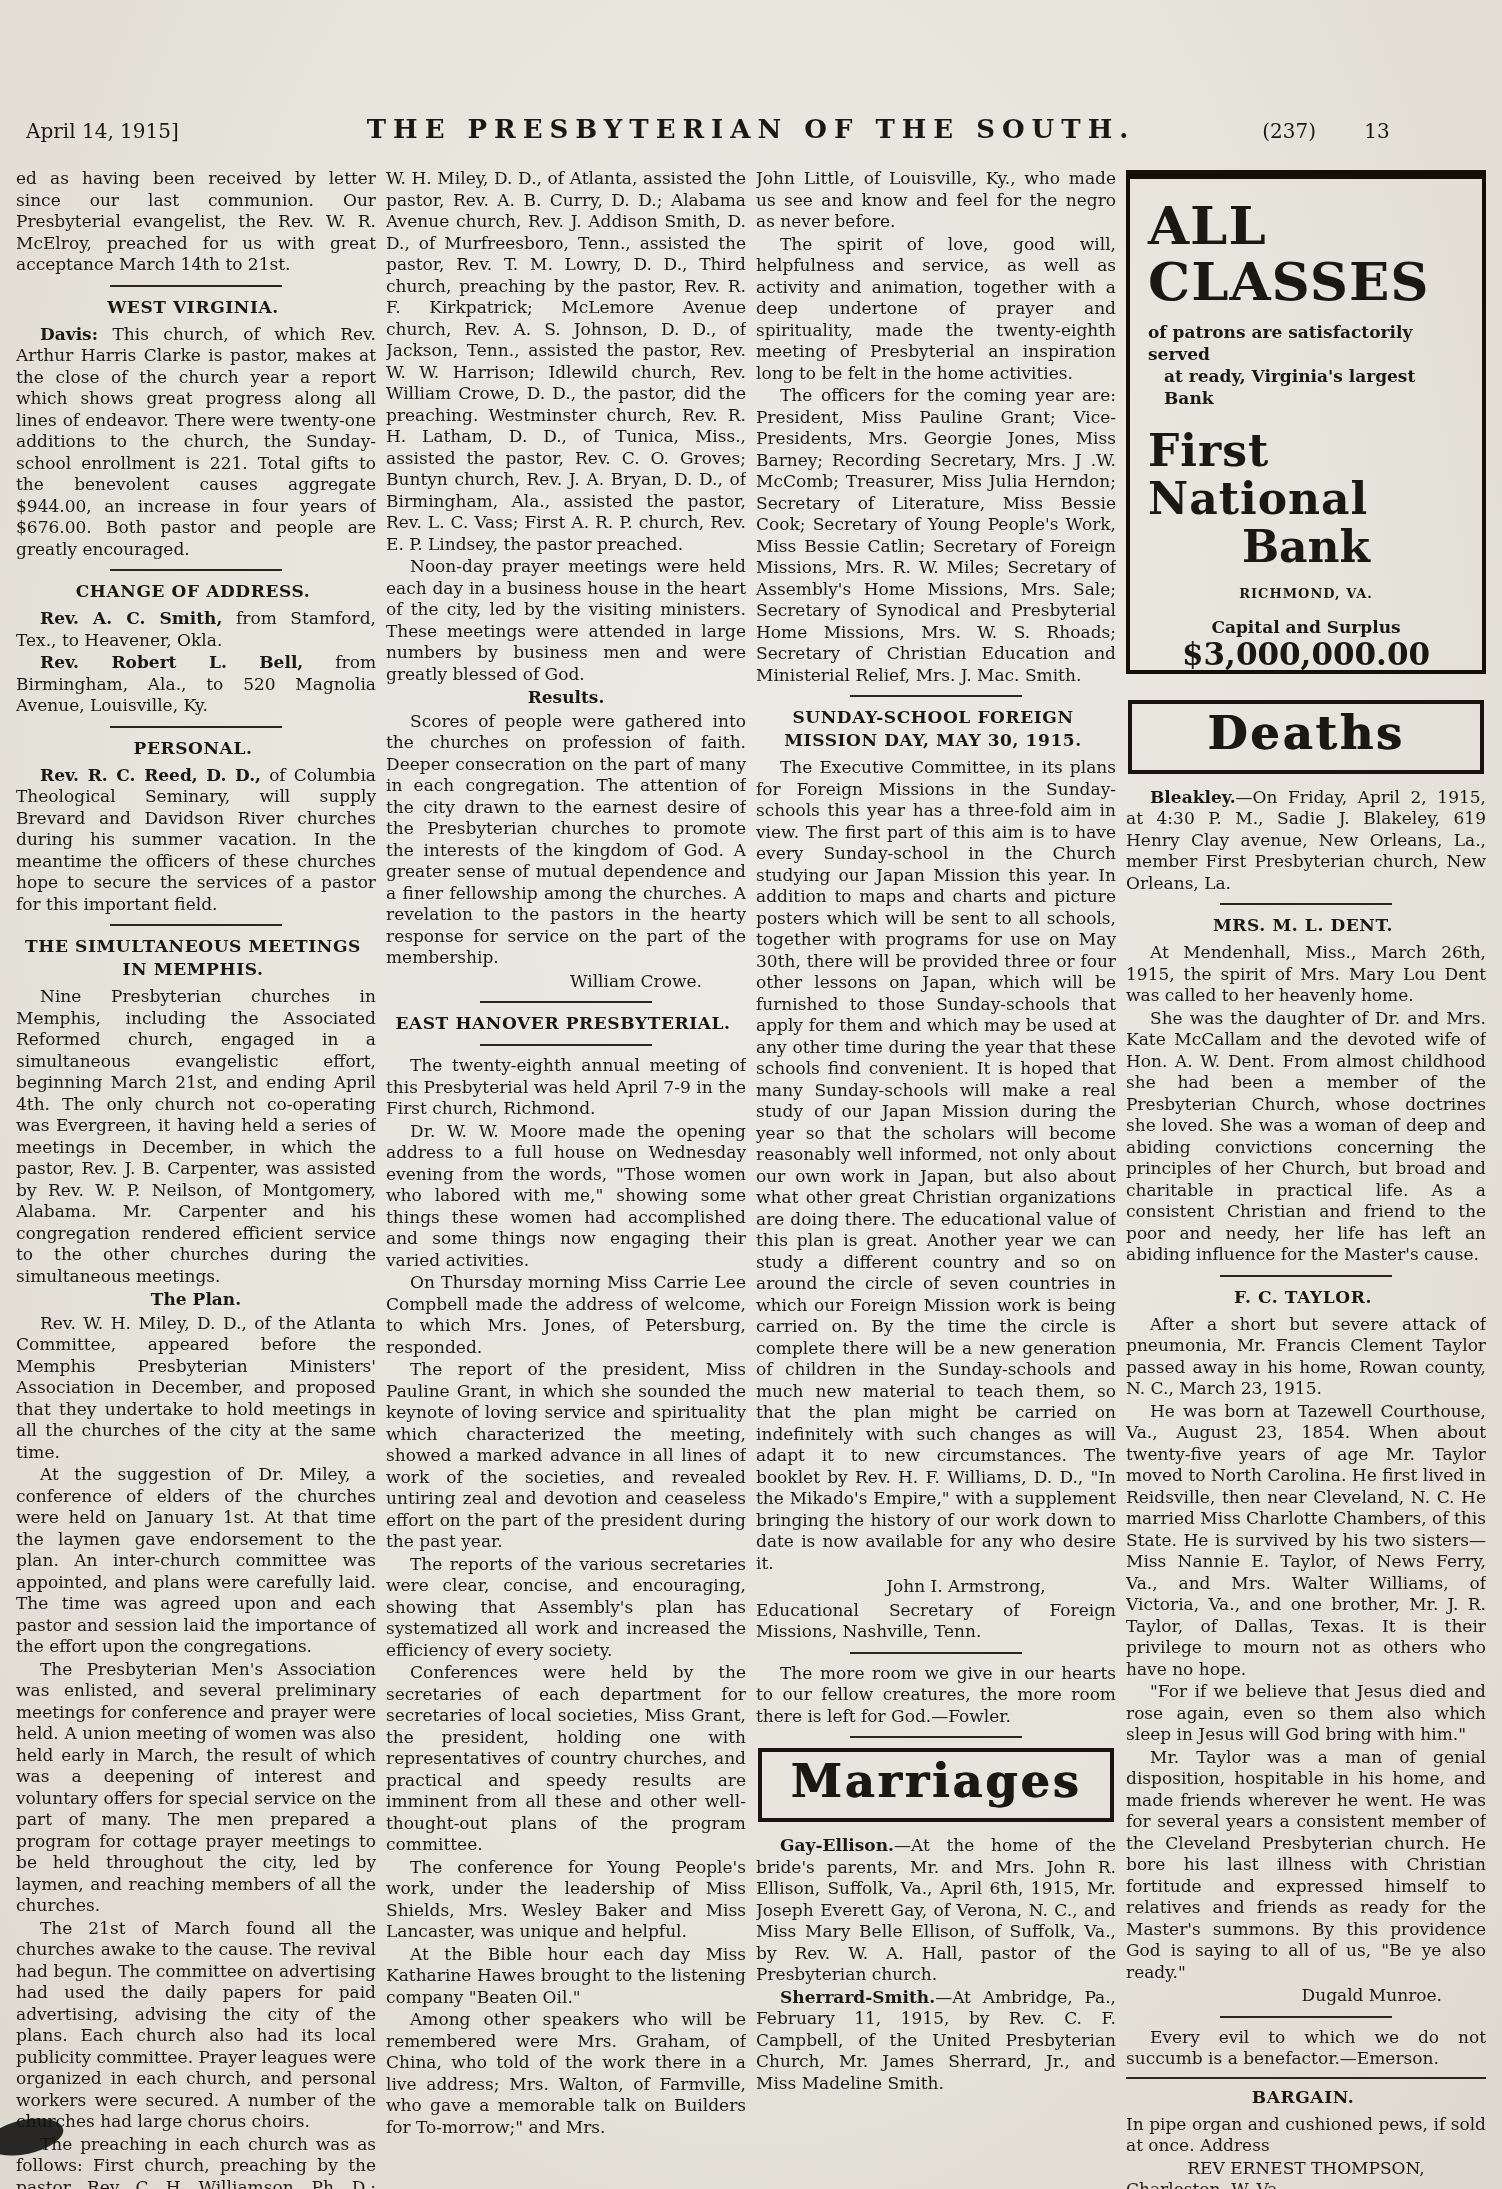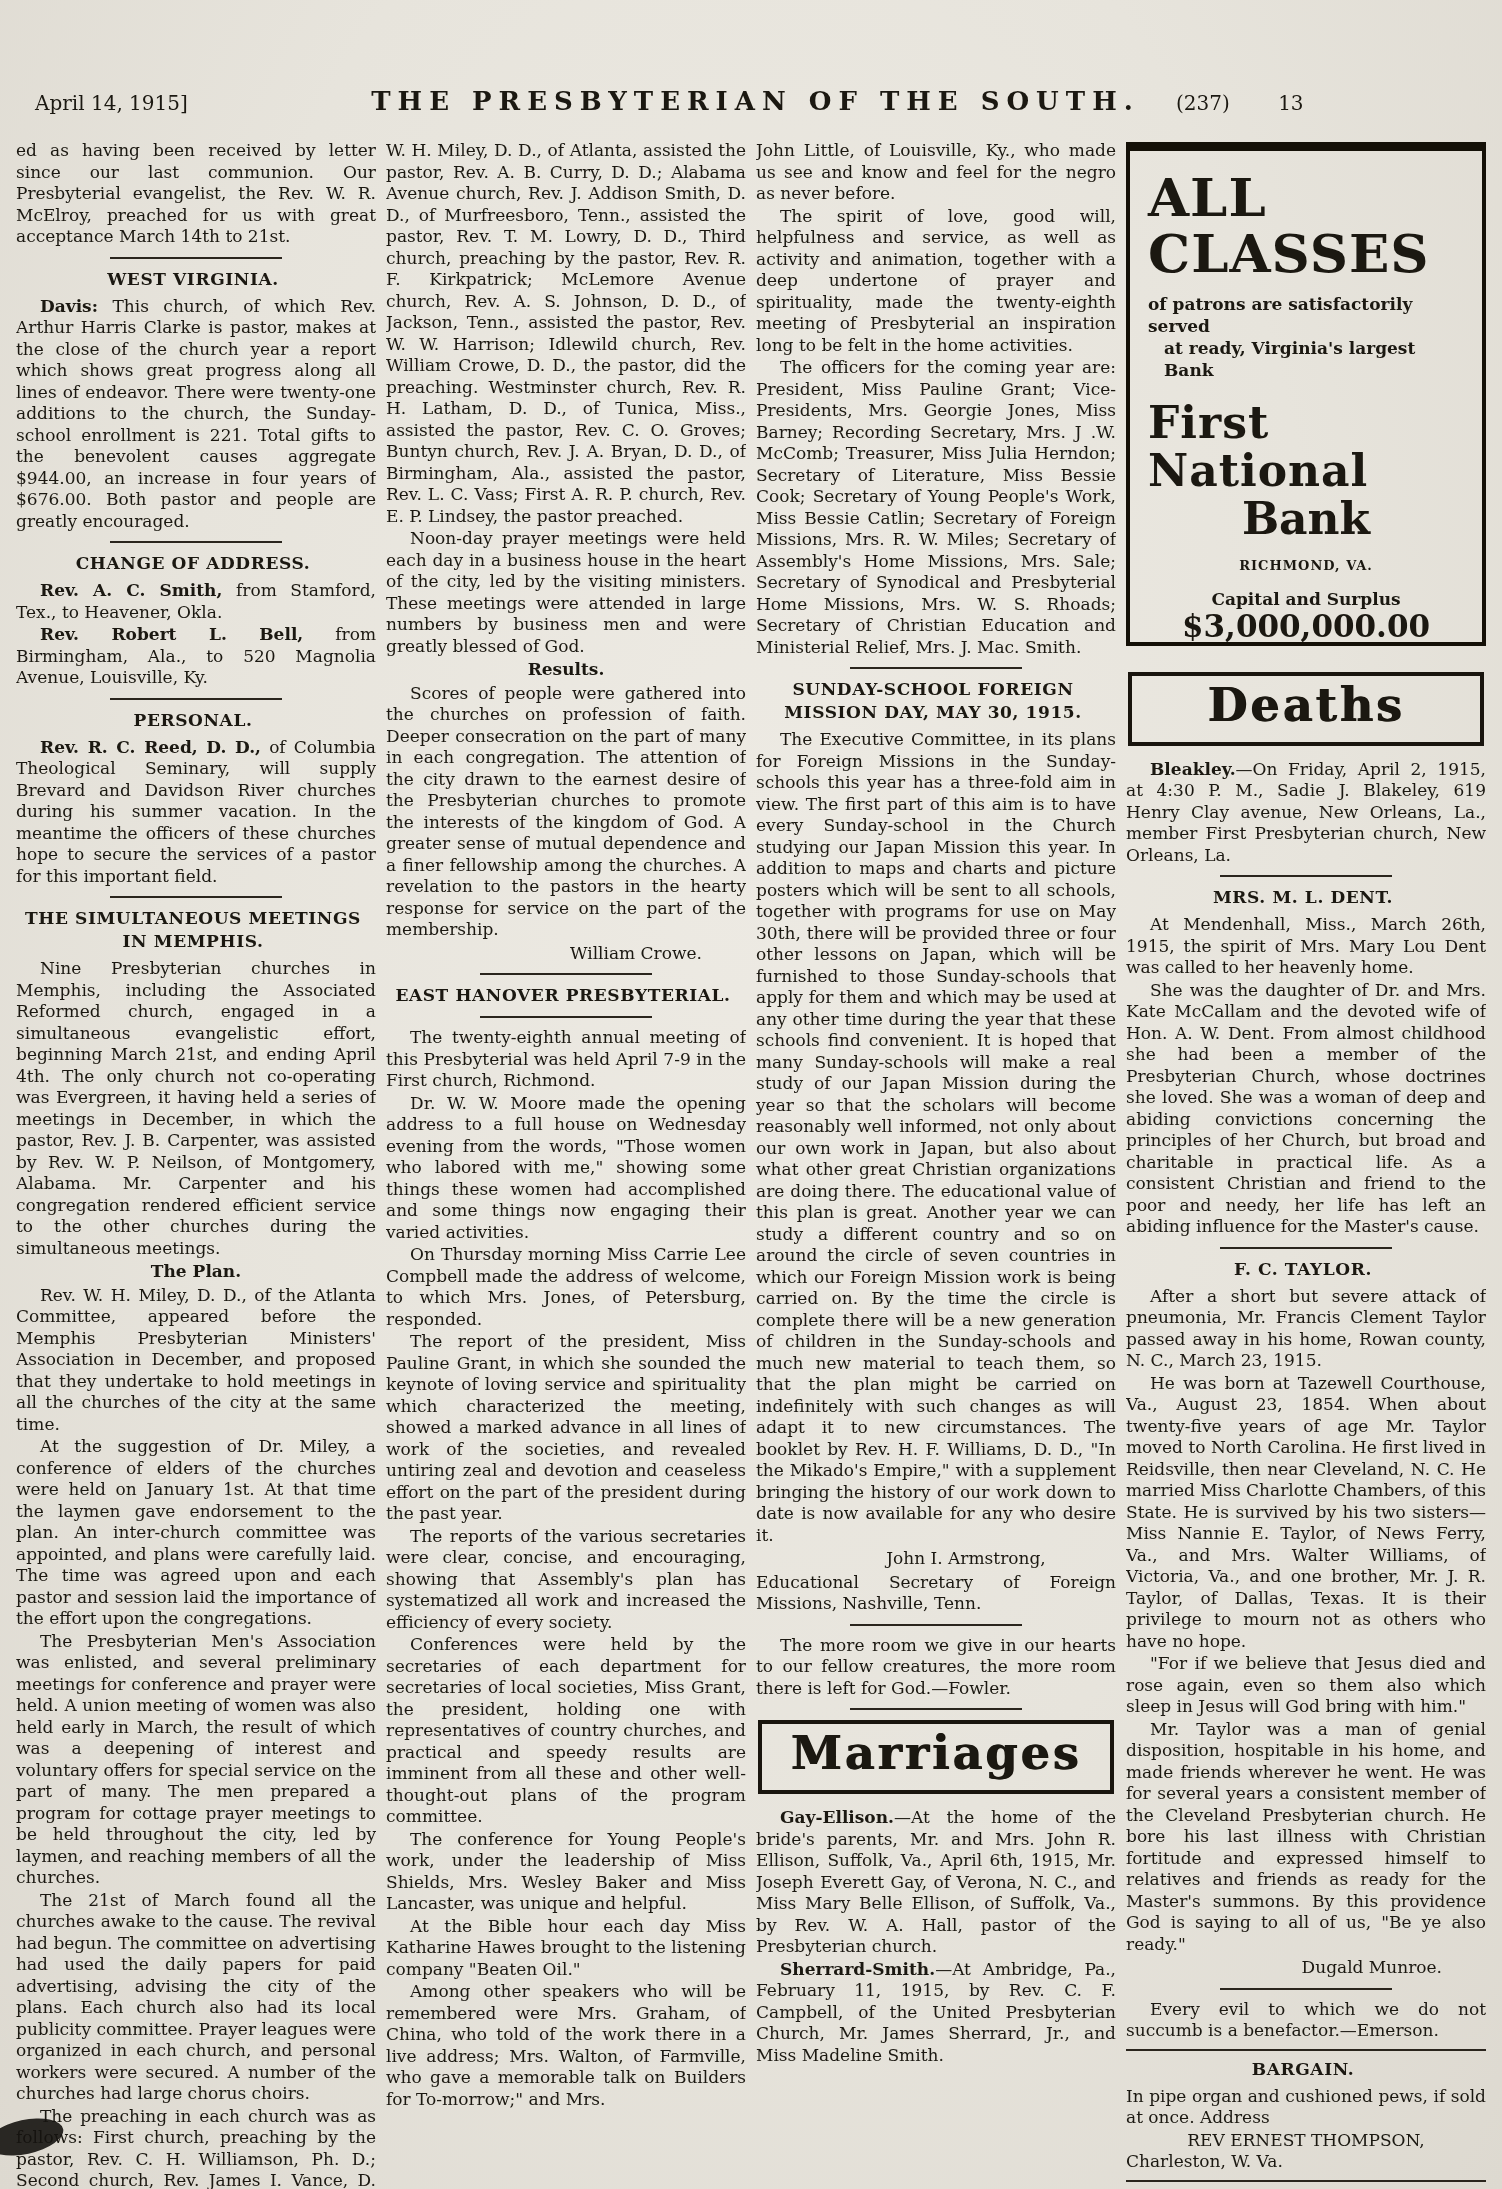--- a/index.html
+++ b/index.html
@@ -8,26 +8,25 @@
     width:1502px;height:2189px;
     margin:0 auto;
     background:radial-gradient(ellipse at 50% 38%, #edeae3 0%, #e7e4dc 55%, #ddd9d0 100%);
     color:#1b1811;
     font-family:"DejaVu Serif","Liberation Serif",serif;
     overflow:hidden;
   }
   
   .page-header{
     display:flex;align-items:baseline;
-    padding:86px 26px 0 26px;
-    margin-left:9px;
+    padding:114px 26px 0 26px;
   }
   .issue-date{width:300px;font-size:20px;}
   .masthead{flex:1;text-align:center;font-size:26px;font-weight:bold;letter-spacing:7px;white-space:nowrap;}
-  .folio{width:300px;text-align:left;font-size:20px;}
+  .folio{width:300px;text-align:center;font-size:20px;}
   .folio .pg{margin-left:42px;}
   
   .columns{
     display:flex;gap:10px;
     padding:24px 16px 0 16px;
   }
   .col{flex:1;min-width:0;font-size:17px;line-height:21.5px;text-align:justify;overflow:hidden;}
   .para{margin:0 0 1px 0;}
   .para.indent{text-indent:24px;}
   .lead{font-weight:bold;}

